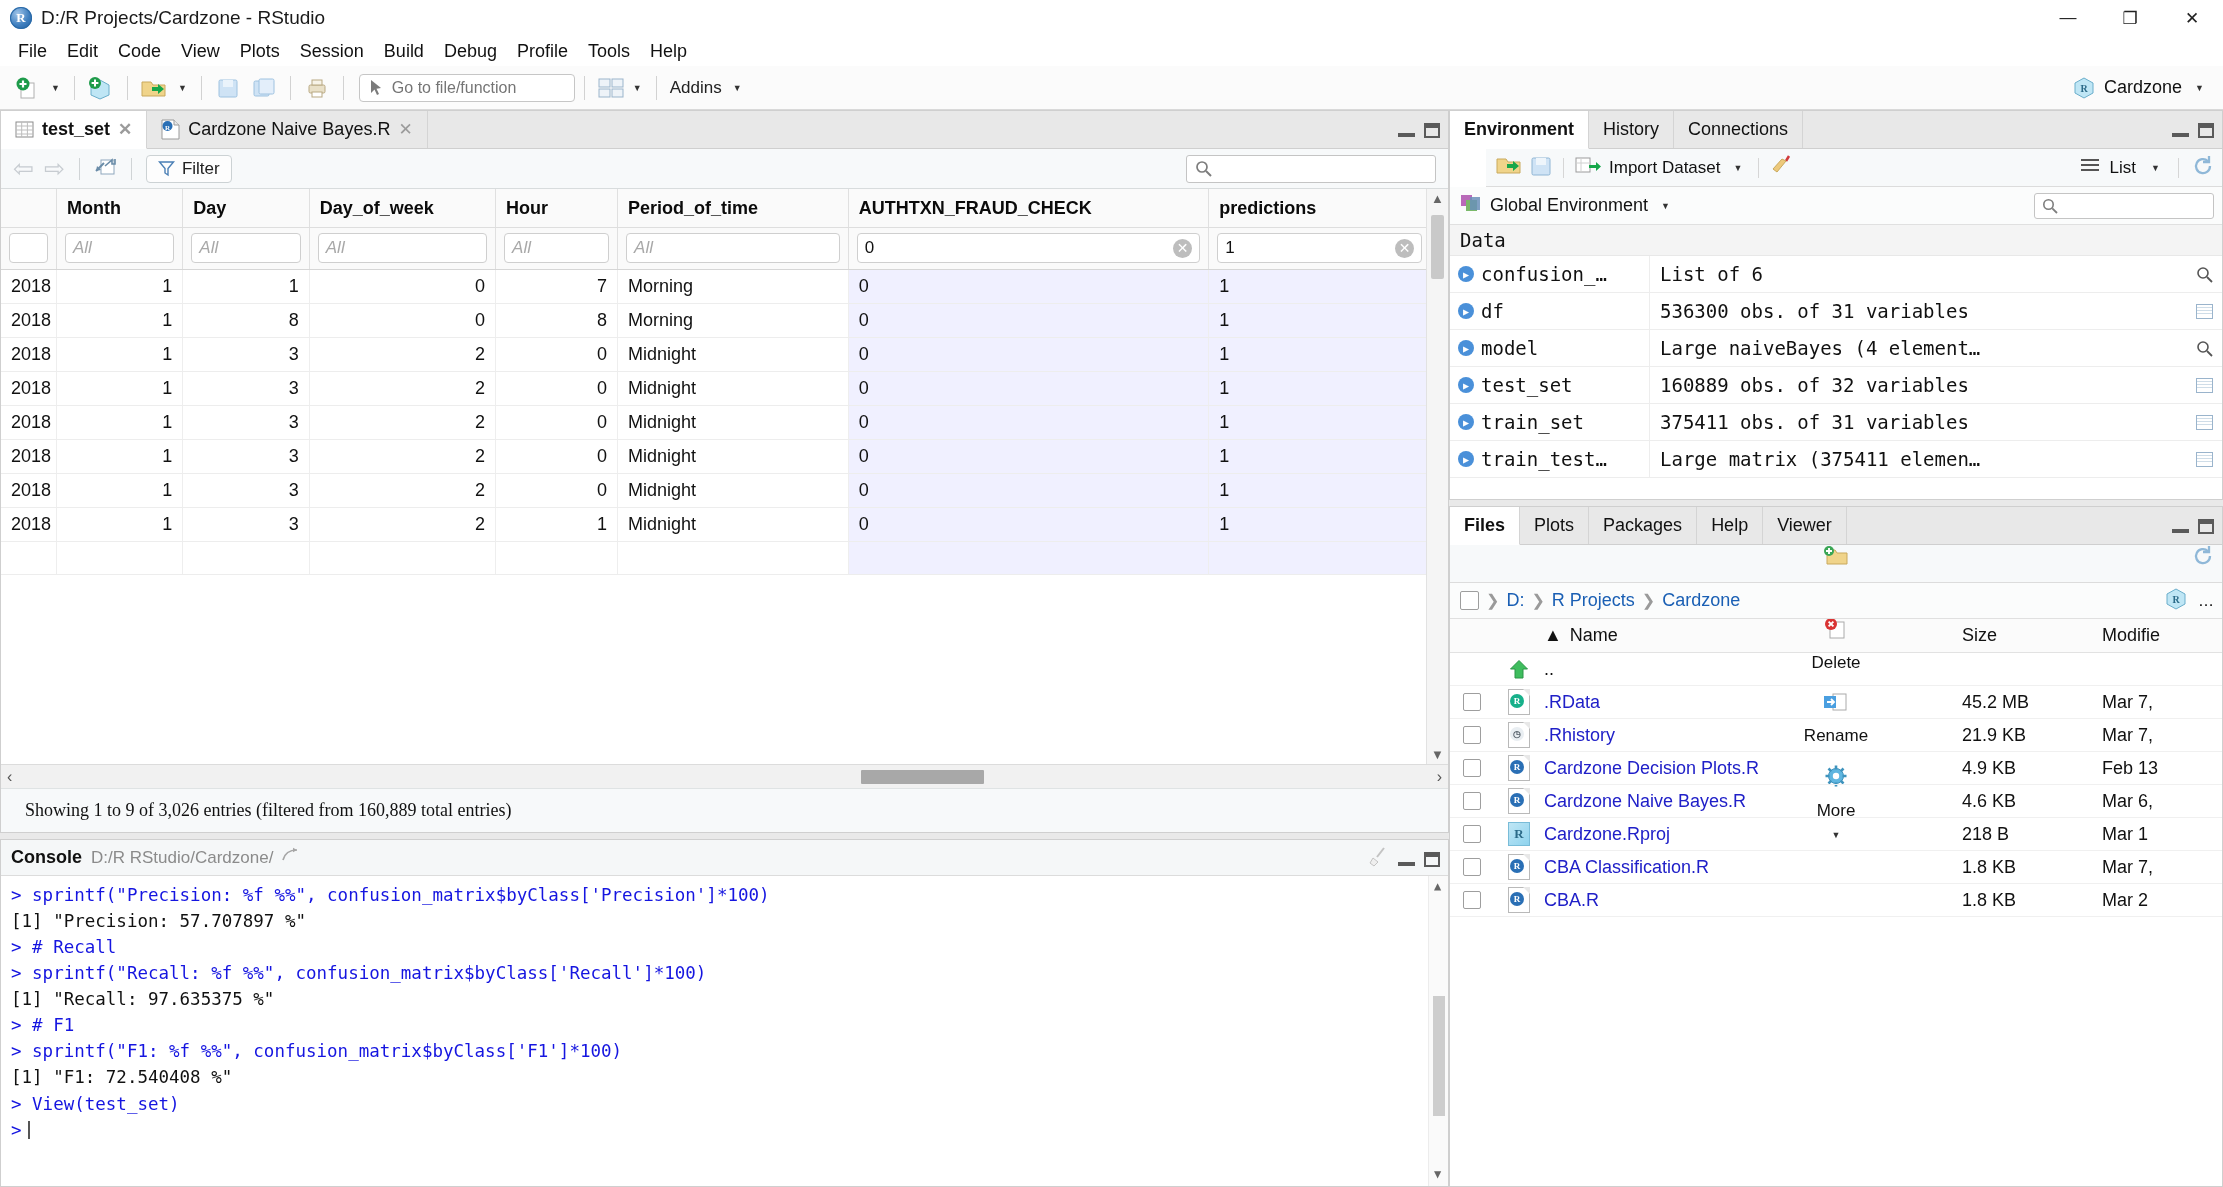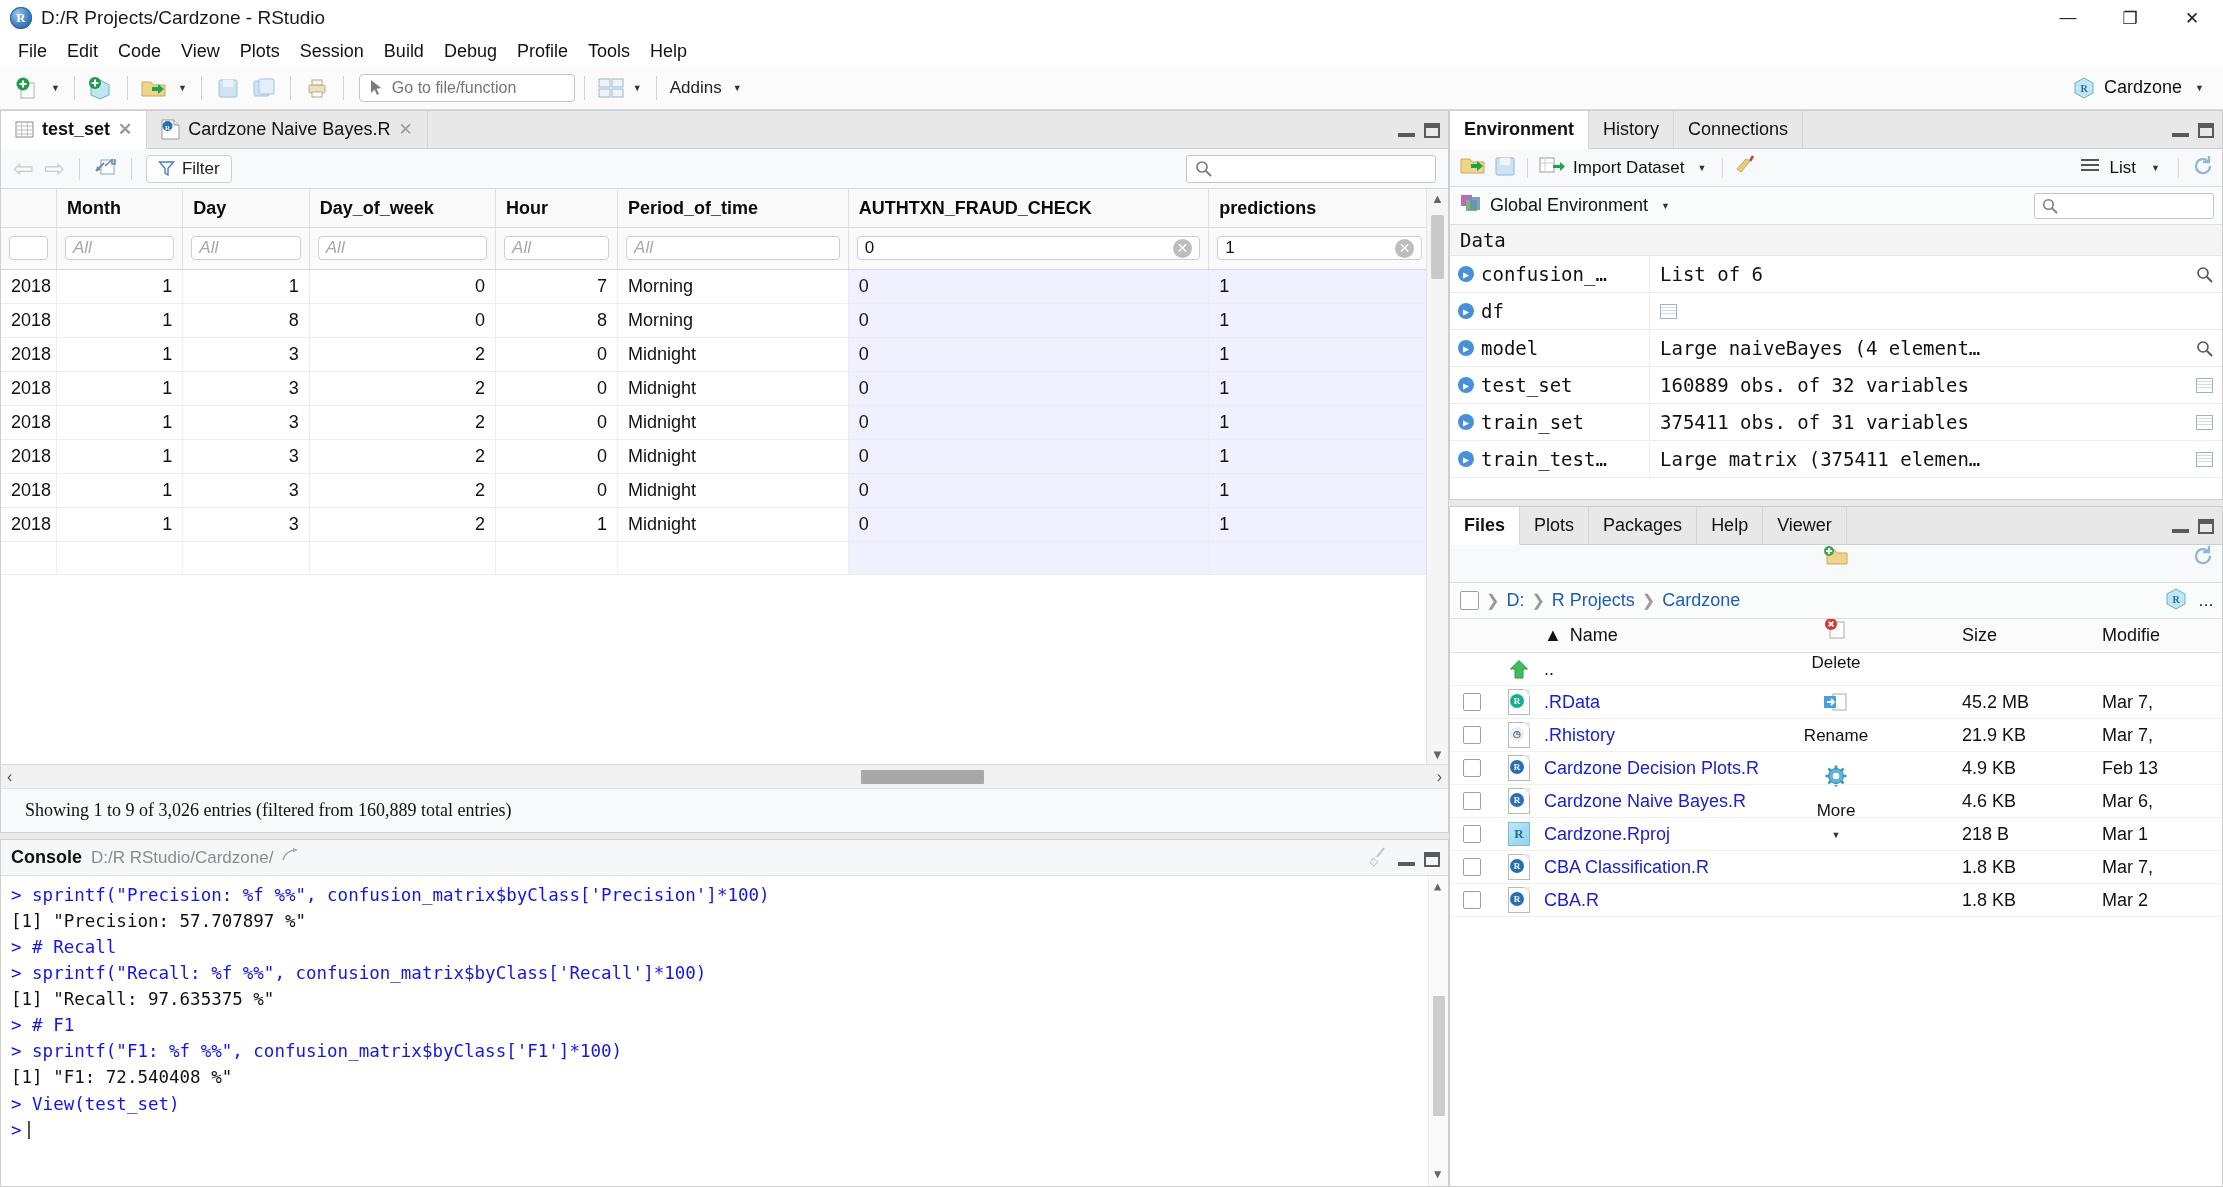--- a/index.html
+++ b/index.html
@@ -95,21 +95,21 @@
   .tbl-wrap { flex: 1; overflow: hidden; position: relative; background: #fff; }
   table.dv { border-collapse: collapse; width: 1430px; table-layout: fixed; }
   table.dv th {
     background: #fafafa; border-right: 1px solid #e0e0e0; border-bottom: 1px solid #dedede;
     font-size: 18px; font-weight: bold; color: #0b0b0b; text-align: left;
     padding: 8px 10px 6px 10px; position: relative; height: 38px; vertical-align: middle;
   }
   table.dv td.filt { background: #fafafa; border-right: 1px solid #e0e0e0; border-bottom: 1px solid #d6d6d6;
                      padding: 5px 8px; height: 42px; }
   .fbox {
-    height: 24px; border: 1px solid #cfcfcf; border-radius: 4px; background: #fff;
+    height: 30px; border: 1px solid #cfcfcf; border-radius: 4px; background: #fff;
     display: flex; align-items: center; padding: 0 7px; font-size: 17px; color: #111;
     justify-content: space-between;
   }
   .fbox .ph { color: #a8a8a8; font-style: italic; }
   .fbox .clr {
     width: 19px; height: 19px; border-radius: 50%; background: #bdbdbd; color: #fff;
     font-size: 14px; display: flex; align-items: center; justify-content: center; flex: none;
   }
   table.dv td.cell {
     border-right: 1px solid #eeeeee; border-bottom: 1px solid #ededed;
@@ -153,21 +153,21 @@
   .ccom { color: #1515e0; }
   .caret-bar { display: inline-block; width: 2px; height: 18px; background: #555; vertical-align: -3px; margin-left: 6px; }
   .console-v { position: absolute; right: 0; top: 0; bottom: 0; width: 20px; background: #fafafa;
                border-left: 1px solid #ececec; }
   .console-v .thumb { position: absolute; top: 120px; left: 4px; width: 12px; height: 120px; background: #cdcdcd; }
   .console-v .ar { position: absolute; left: 5px; font-size: 12px; color: #666; }
 
   
   .env-toolbar {
     height: 38px; background: #f7f9fa; border-bottom: 1px solid #dcdcdc; display: flex; align-items: center;
-    padding: 8px 10px; gap: 8px; position: relative;
+    padding: 8px 10px; gap: 8px; position: relative; margin-left: 36px;
   }
   .env-toolbar .lbl { font-size: 17px; color: #111; }
   .env-right { position: absolute; right: 8px; display: flex; align-items: center; gap: 10px; }
   .env-sub {
     height: 38px; background: #fbfcfc; border-bottom: 1px solid #e0e0e0; display: flex; align-items: center;
     padding: 0 10px; gap: 8px; position: relative;
   }
   .env-sub .lbl { font-size: 18px; color: #111; }
   .env-search { position: absolute; right: 8px; width: 180px; height: 26px; border: 1px solid #c4c4c4;
                 border-radius: 3px; background: #fff; display: flex; align-items: center; padding: 0 7px; }
@@ -690,20 +690,21 @@
                 <path d="M11 11l5 5" stroke="#555" stroke-width="1.8"></path>
               </svg>
             </div>
         </div>
 
         <div class="env-row">
           <div class="nm">
               <span class="obj-dot">▶</span>
               <span>df</span>
             </div>
+          <div class="vl">536300 obs. of 31 variables</div>
           <div class="act">
               <span class="grid-ic">
                 <i></i>
                 <i></i>
                 <i></i>
               </span>
             </div>
         </div>
 
         <div class="env-row">

